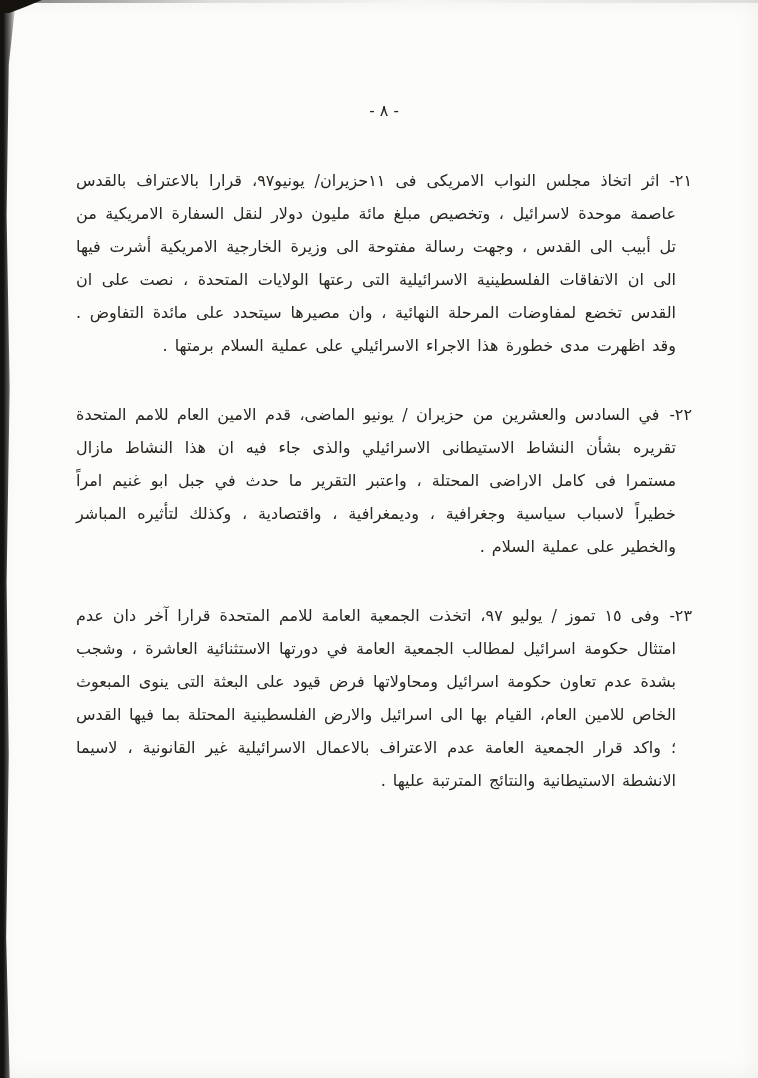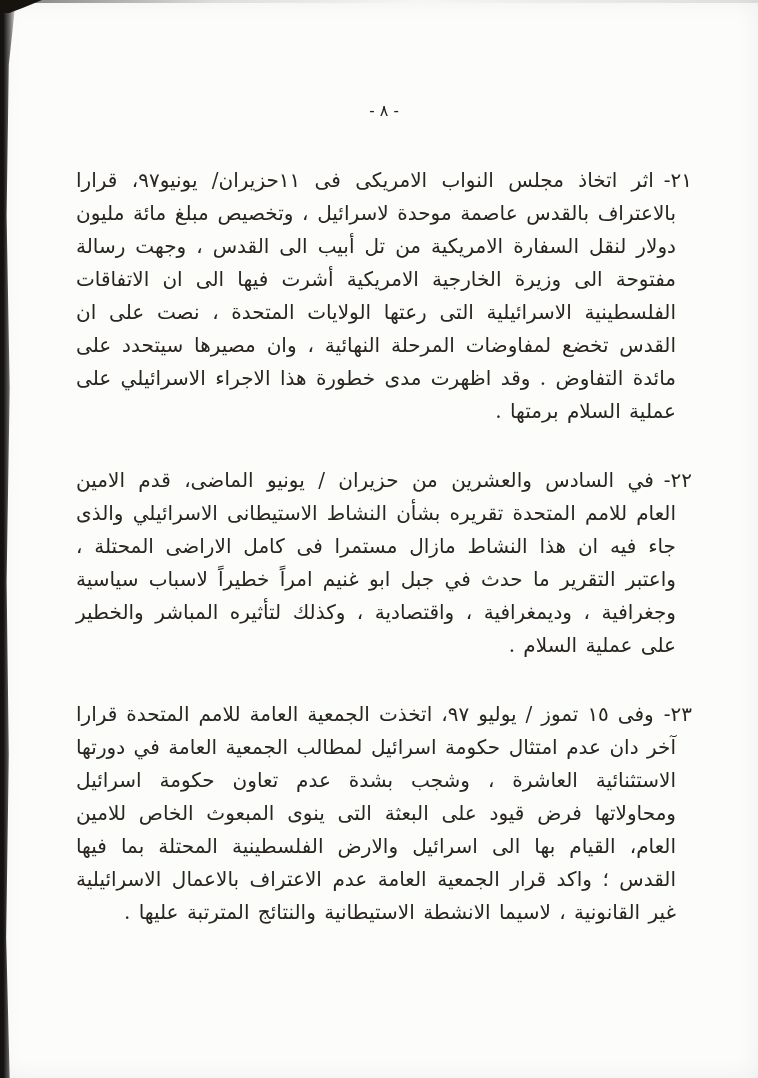--- a/index.html
+++ b/index.html
@@ -47,21 +47,21 @@
     direction: rtl;
   }
   .page-number {
     text-align: center;
     font-size: 16px;
     line-height: 22px;
     letter-spacing: 1px;
     margin: 0 0 42px 0;
   }
   .para {
-    font-size: 20px;
+    font-size: 16px;
     line-height: 33px;
     text-align: justify;
     word-spacing: 2px;
     margin: 0 0 36px 0;
     padding-right: 16px;   
     text-indent: -16px;
   }
   .para .num {
     padding-left: 10px;    
     white-space: nowrap;

